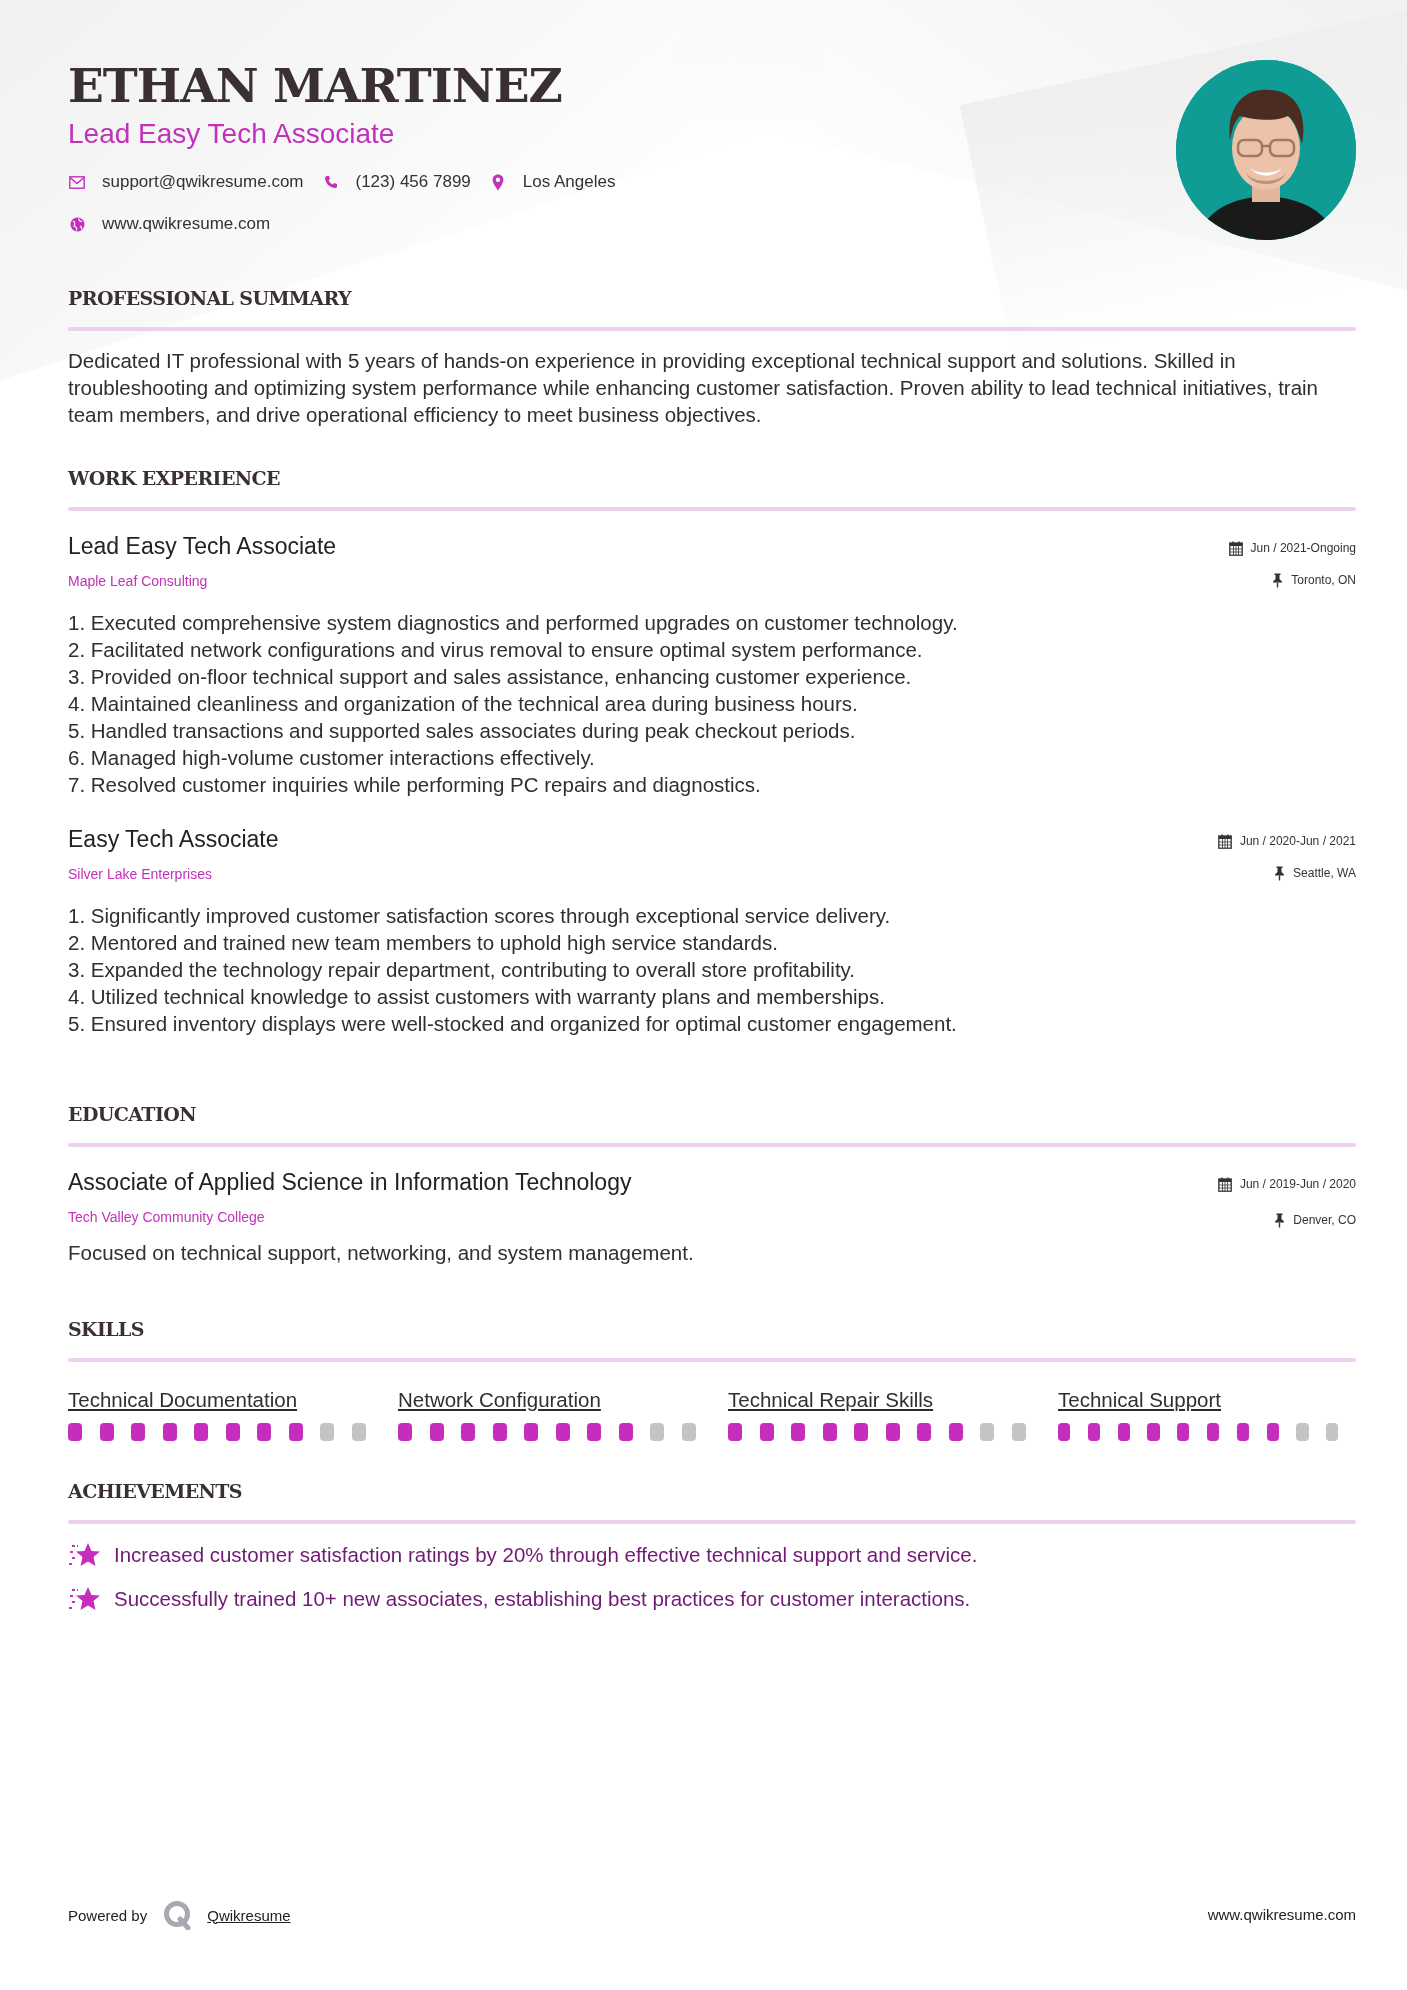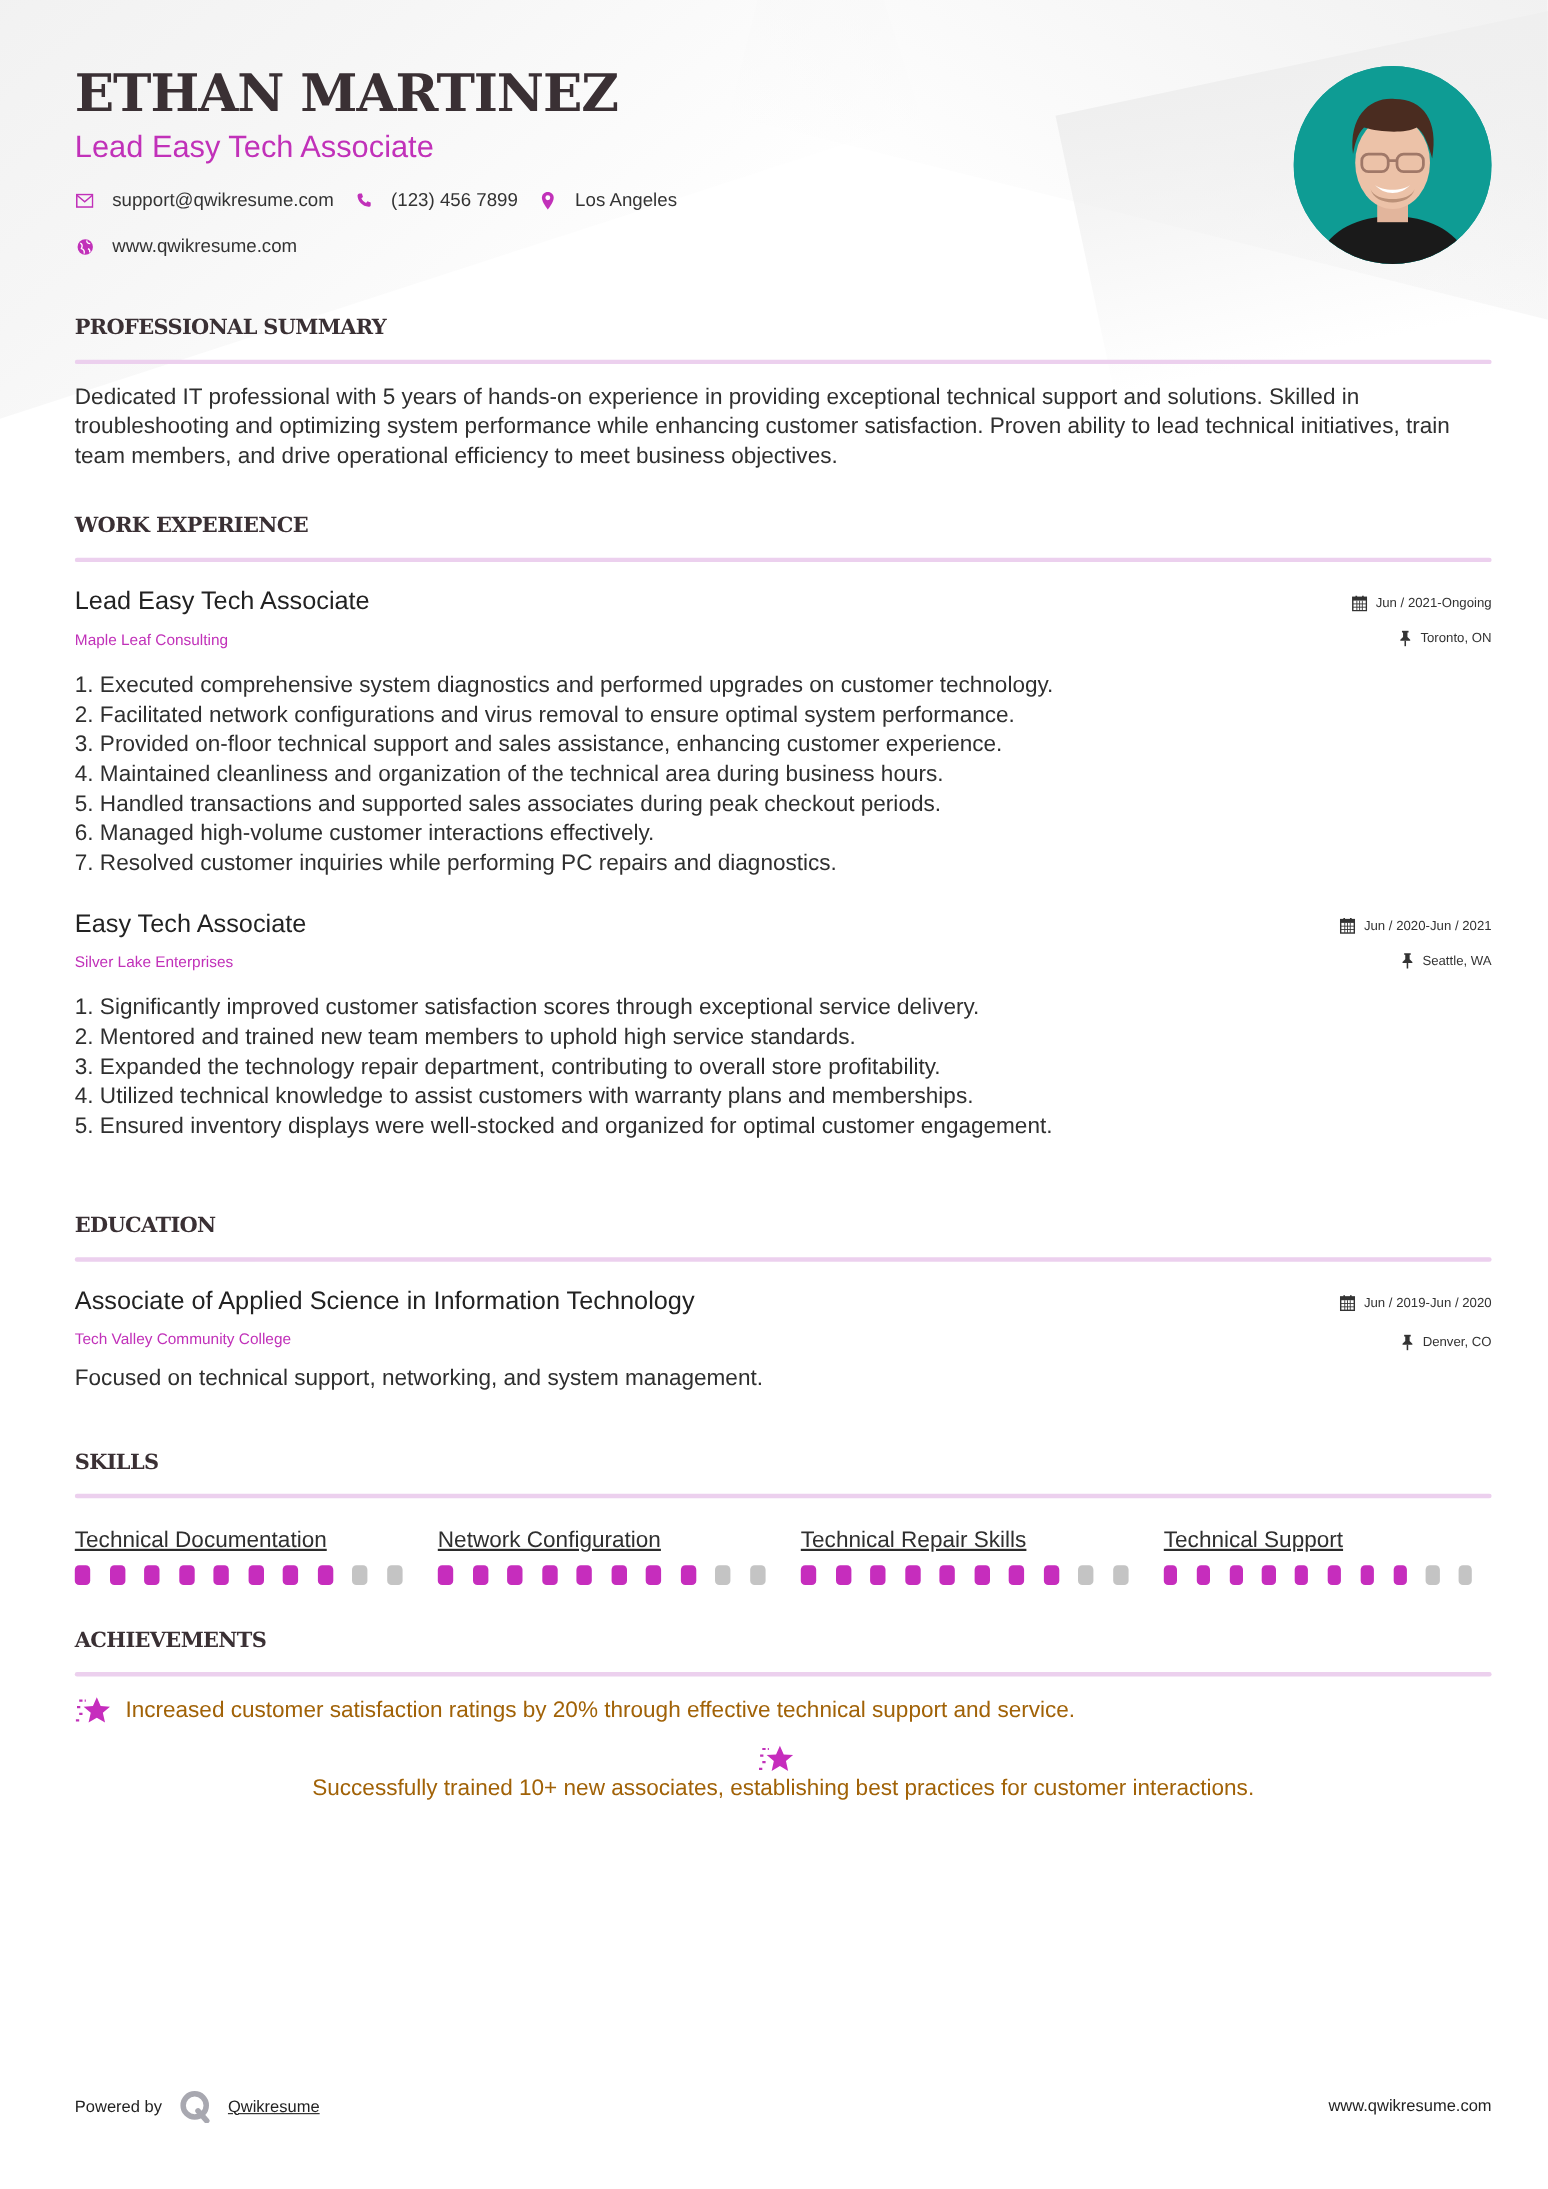--- a/index.html
+++ b/index.html
@@ -42,22 +42,22 @@
 
   .edu-desc { font-size: 20.5px; line-height: 27px; color: #2f2f2f; margin-top: 8px; }
 
   .skills { display: flex; margin-top: 24px; text-decoration: underline; }
   .skill { width: 330px; }
   .skill-name { font-size: 20.5px; line-height: 27px; color: #2f2f2f; white-space: nowrap; }
   .dots { display: flex; margin-top: 10px; }
   .dot { width: 14px; height: 18px; border-radius: 4px; background: #c62dbd; margin-right: 17.5px; }
   .dot.off { background: #c4c4c4; }
 
-  .ach { display: flex; align-items: center; font-size: 20.5px; color: #a16207; height: 30px; }
-  .ach + .ach { margin-top: 14px; flex-direction: column; }
+  .ach { display: flex; align-items: center; font-size: 20.5px; color: #701a75; height: 30px; }
+  .ach + .ach { margin-top: 14px; }
   .ach .star { width: 34px; height: 30px; margin-right: 12px; display: inline-flex; }
 
   .footer-left { position: absolute; left: 0; top: 1900px; display: flex; align-items: center; font-size: 15px; color: #222; }
   .footer-left .qlogo { margin: 0 14px 0 16px; display: inline-flex; }
   .footer-left a { color: #222; text-decoration: underline; }
   .footer-right { position: absolute; right: 0; top: 1906px; font-size: 15px; color: #222; }
 </style>
 </head>
 <body>
 

